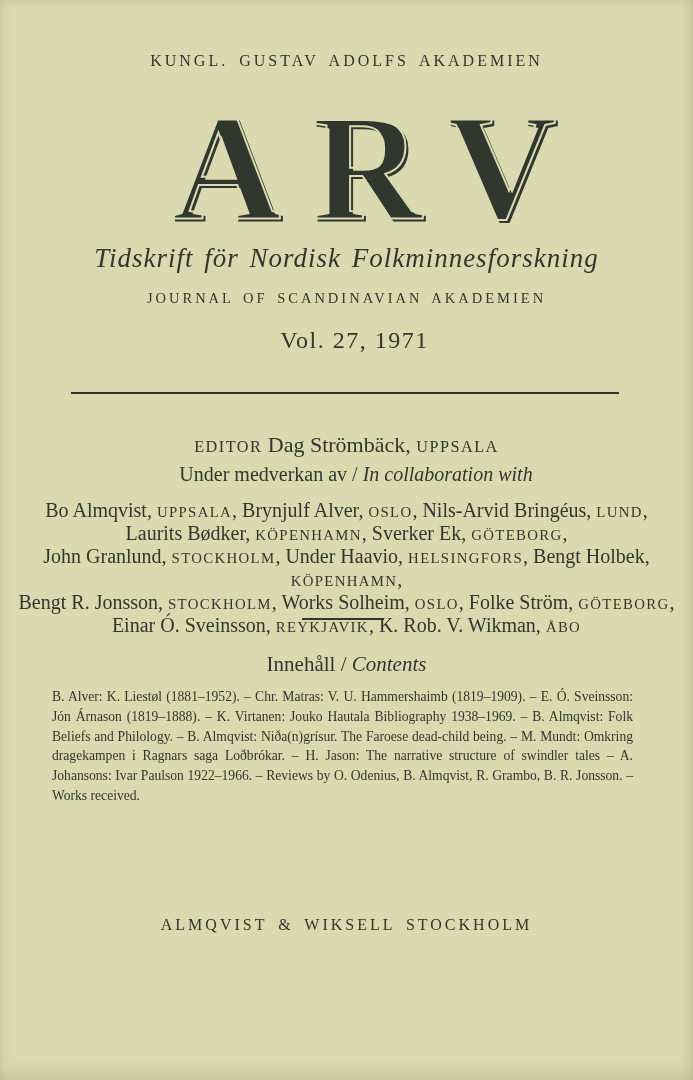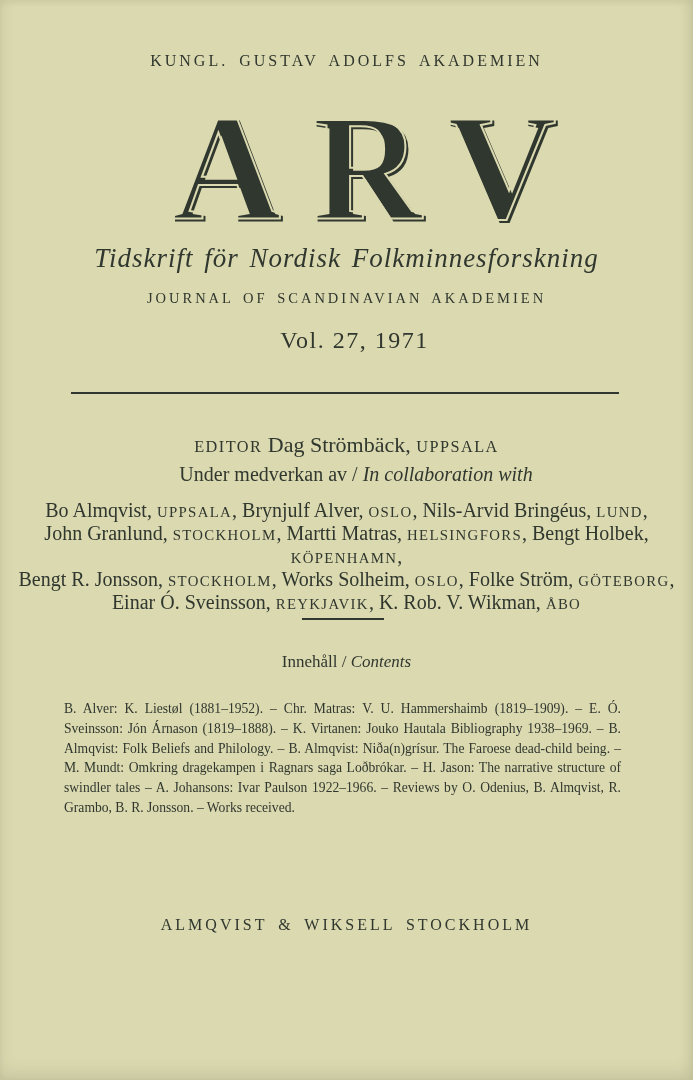--- a/index.html
+++ b/index.html
@@ -32,22 +32,22 @@
   .rule-wide { position:absolute; top:392px; left:71px; width:548px; height:0;
                border:none; border-top:2px solid var(--ink); margin:0; }
 
   .editor-line { top:432px; font-size:22px; }
   .collab-line { top:463px; font-size:20px;padding-left:19px; }
   .collaborators { top:500px; font-size:20px; line-height:21px; }
 
   .rule-short { position:absolute; top:618px; left:302px; width:82px; height:0;
                 border:none; border-top:2px solid var(--ink); margin:0; }
 
-  .contents-heading { top:652px; font-size:17px; }
-  .contents-paragraph { top:687px; left:52px; right:60px; margin:12px;
+  .contents-heading { top:652px; font-size:21px; }
+  .contents-paragraph { top:687px; left:52px; right:60px; margin:0;
     font-size:13.6px; line-height:19.8px; text-align:justify; }
 
   .publisher { top:916px; font-size:16px; letter-spacing:3px; word-spacing:4px; }
 
   .seg-r { font-style:normal;text-align:center; }
   .seg-i { font-style:italic; }
   .seg-sc { font-size:0.74em; letter-spacing:0.09em; }
 </style>
 </head>
 <body>
@@ -70,21 +70,22 @@
   <div class="block volume">Vol. 27, 1971</div>
 
   <hr class="rule-wide">
 
   <div class="block editor-line"><span class="seg-sc">EDITOR</span><span class="seg-r"> Dag Strömbäck, </span><span class="seg-sc">UPPSALA</span></div>
 
   <div class="block collab-line"><span class="seg-r">Under medverkan av / </span><span class="seg-i">In collaboration with</span></div>
 
   <div class="block collaborators">
     <div><span class="seg-r">Bo Almqvist, </span><span class="seg-sc">UPPSALA</span><span class="seg-r">, Brynjulf Alver, </span><span class="seg-sc">OSLO</span><span class="seg-r">, Nils-Arvid Bringéus, </span><span class="seg-sc">LUND</span><span class="seg-r">,</span></div>
-    <div><span class="seg-r">John Granlund, </span><span class="seg-sc">STOCKHOLM</span><span class="seg-r">, Martti Matras, </span><span class="seg-sc">HELSINGFORS</span><span class="seg-r">, Bengt Holbek, </span><span class="seg-sc">KÖPENHAMN</span><span class="seg-r">,</span></div>
+    <div><span class="seg-r">Laurits Bødker, </span><span class="seg-sc">KÖPENHAMN</span><span class="seg-r">, Sverker Ek, </span><span class="seg-sc">GÖTEBORG</span><span class="seg-r">,</span></div>
+    <div><span class="seg-r">John Granlund, </span><span class="seg-sc">STOCKHOLM</span><span class="seg-r">, Under Haavio, </span><span class="seg-sc">HELSINGFORS</span><span class="seg-r">, Bengt Holbek, </span><span class="seg-sc">KÖPENHAMN</span><span class="seg-r">,</span></div>
     <div><span class="seg-r">Bengt R. Jonsson, </span><span class="seg-sc">STOCKHOLM</span><span class="seg-r">, Works Solheim, </span><span class="seg-sc">OSLO</span><span class="seg-r">, Folke Ström, </span><span class="seg-sc">GÖTEBORG</span><span class="seg-r">,</span></div>
     <div><span class="seg-r">Einar Ó. Sveinsson, </span><span class="seg-sc">REYKJAVIK</span><span class="seg-r">, K. Rob. V. Wikman, </span><span class="seg-sc">ÅBO</span></div>
   </div>
 
   <hr class="rule-short">
 
   <div class="block contents-heading"><span class="seg-r">Innehåll / </span><span class="seg-i">Contents</span></div>
 
   <p class="block contents-paragraph">B. Alver: K. Liestøl (1881–1952). – Chr. Matras: V. U. Hammershaimb (1819–1909). – E. Ó. Sveinsson: Jón Árnason (1819–1888). – K. Virtanen: Jouko Hautala Bibliography 1938–1969. – B. Almqvist: Folk Beliefs and Philology. – B. Almqvist: Niða(n)grísur. The Faroese dead-child being. – M. Mundt: Omkring dragekampen i Ragnars saga Loðbrókar. – H. Jason: The narrative structure of swindler tales – A. Johansons: Ivar Paulson 1922–1966. – Reviews by O. Odenius, B. Almqvist, R. Grambo, B. R. Jonsson. – Works received.</p>
 

